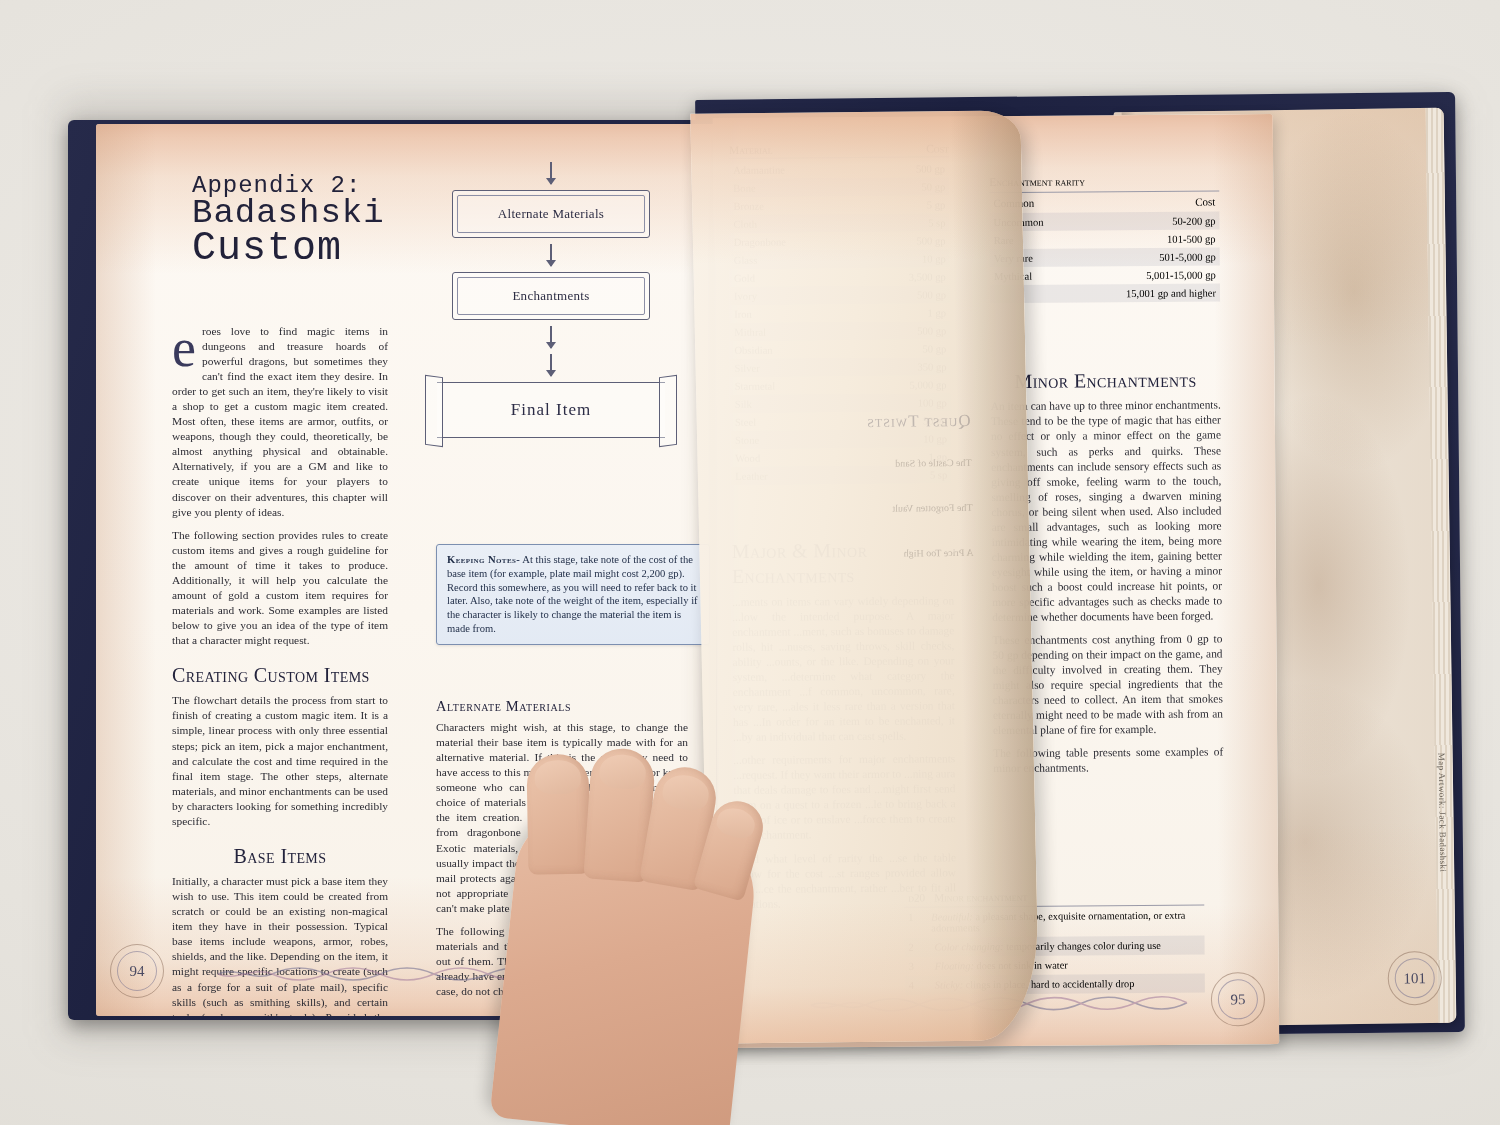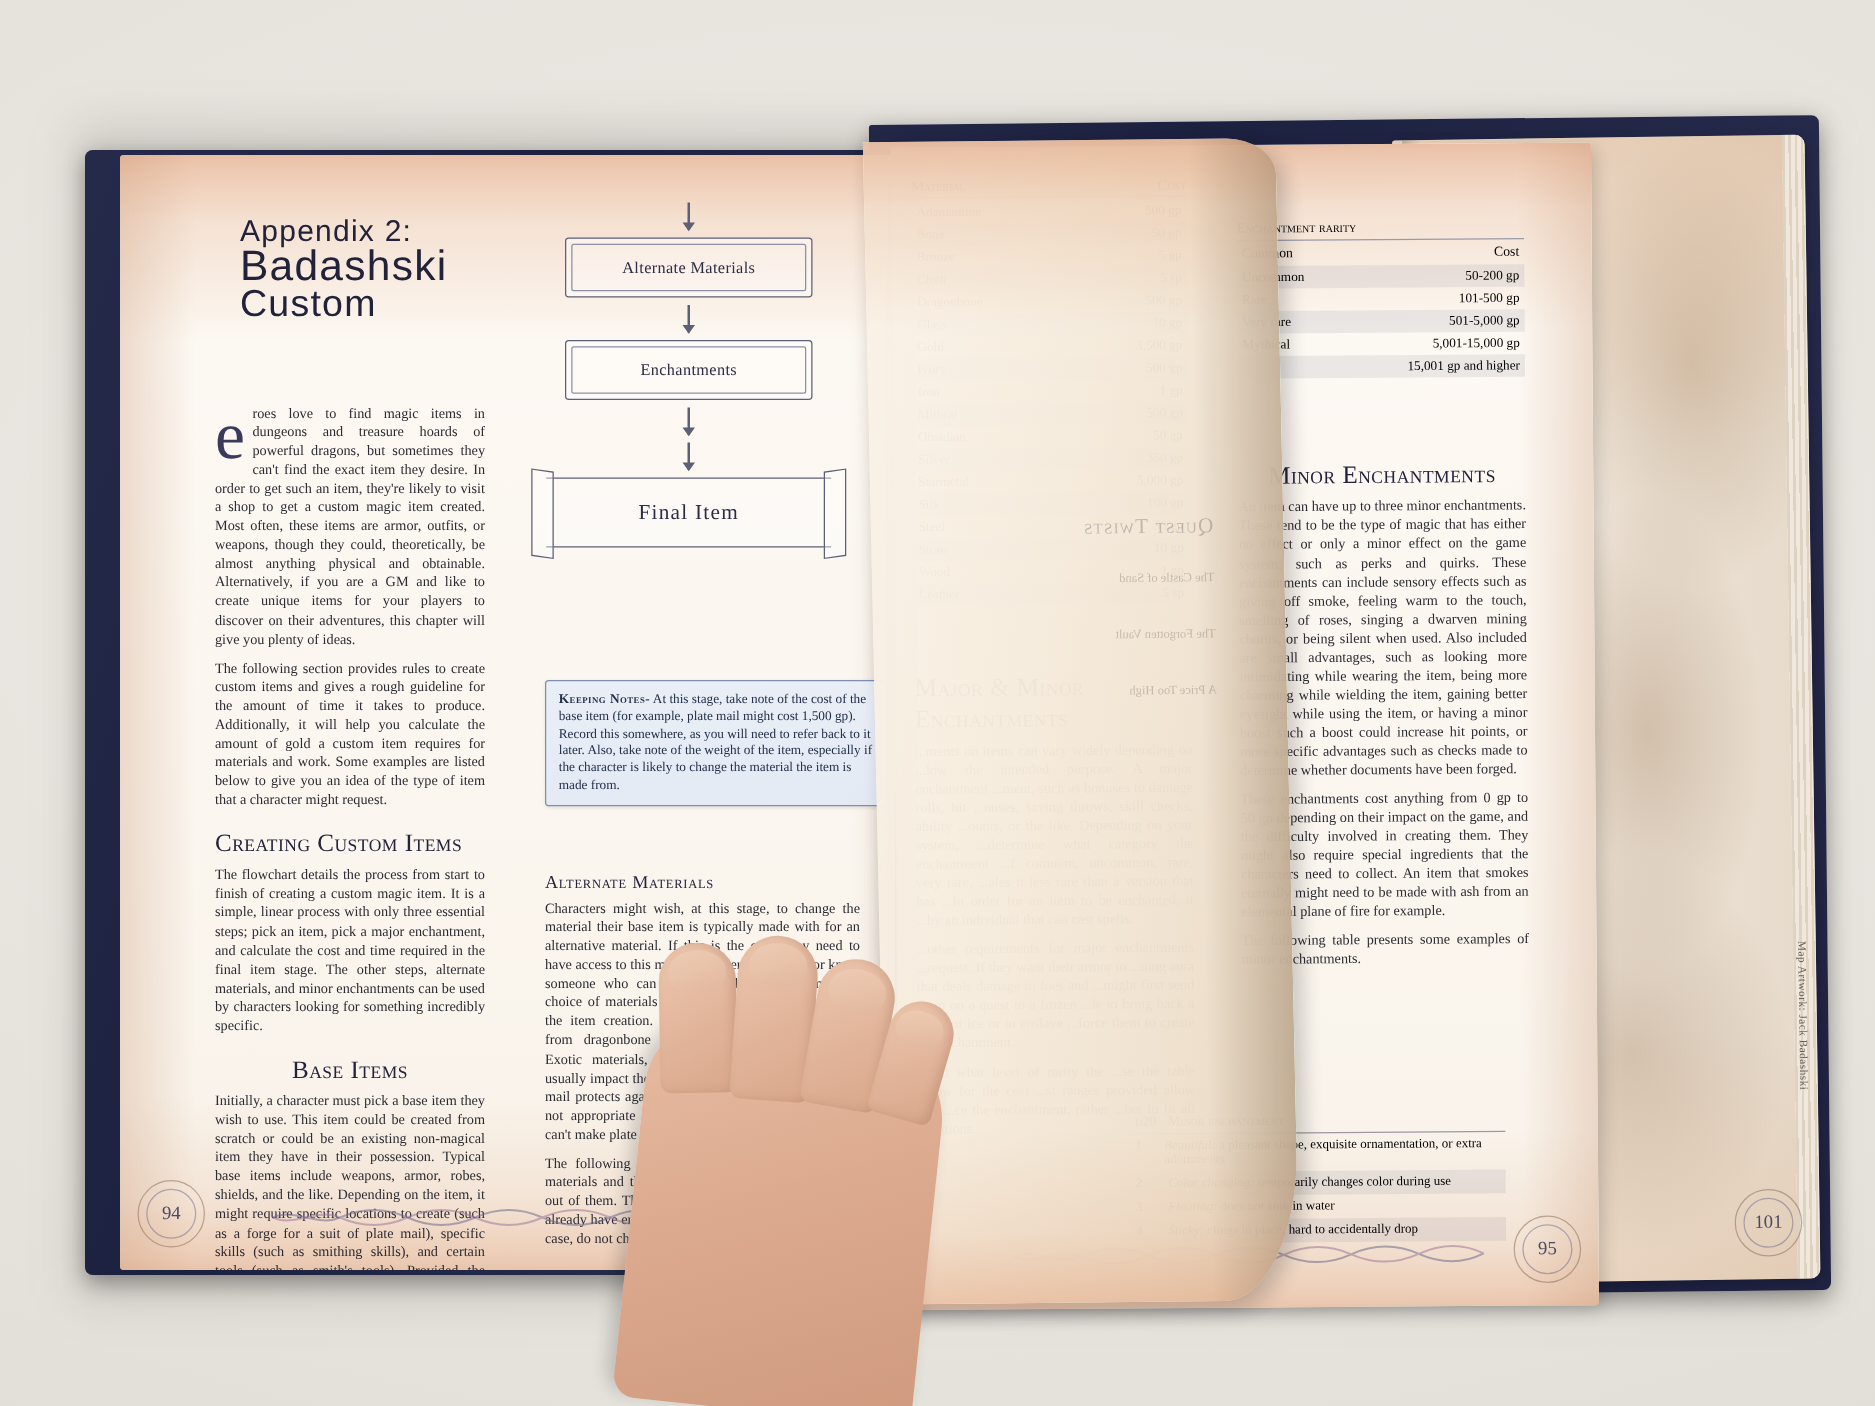--- a/index.html
+++ b/index.html
@@ -92,21 +92,21 @@
   .folio .ring{position:absolute;inset:0;border:1.5px solid #8d6f5d;
     border-radius:50%;opacity:.55;}
   .folio .ring2{position:absolute;inset:7px;border:1px solid #6d6a8c;
     border-radius:50%;opacity:.5;}
   .folio-left{left:14px;}
   .folio-right{right:14px;}
 
   
   .col{position:absolute;font-size:11.4px;line-height:1.32;color:#2b2b33;text-align:justify;}
   h1.title{
-    font-family:Liberation Sans, sans-serif;
+    font-family:Liberation Mono, monospace;
     font-size:33px;line-height:.96;letter-spacing:.5px;color:#22223a;
     margin:0;font-weight:400;
   }
   h1.title .sub{font-size:23px;display:block;letter-spacing:1px;}
   h2.sec{
     font-size:20px;font-weight:400;color:#23233c;margin:14px 0 5px;
     letter-spacing:.4px;font-variant:small-caps;
   }
   h3.sub{
     font-size:14.5px;font-weight:400;color:#23233c;margin:13px 0 4px;
@@ -225,21 +225,21 @@
   </div>
 
   <div class="page page-left">
     <div class="wash-top"></div>
     <div class="wash-bottom"></div>
     <div class="wash-side-l"></div>
 
     <h1 class="title" style="position:absolute;left:96px;top:50px;width:210px;">
       <span style="font-size:24px;display:block;letter-spacing:1px;">Appendix 2:</span>
       <span class="sub" style="font-size:34px;">Badashski</span>
-      <span class="sub" style="font-size:30px;">Custom</span>
+      <span class="sub" style="font-size:40px;">Custom</span>
     </h1>
 
     <div class="col" style="left:76px;top:200px;width:216px;">
       <p class="dropcap">eroes love to find magic items in dungeons and treasure hoards of powerful dragons, but sometimes they can't find the exact item they desire. In order to get such an item, they're likely to visit a shop to get a custom magic item created. Most often, these items are armor, outfits, or weapons, though they could, theoretically, be almost anything physical and obtainable. Alternatively, if you are a GM and like to create unique items for your players to discover on their adventures, this chapter will give you plenty of ideas.</p>
       <p>The following section provides rules to create custom items and gives a rough guideline for the amount of time it takes to produce. Additionally, it will help you calculate the amount of gold a custom item requires for materials and work. Some examples are listed below to give you an idea of the type of item that a character might request.</p>
       <h2 class="sec">Creating Custom Items</h2>
       <p>The flowchart details the process from start to finish of creating a custom magic item. It is a simple, linear process with only three essential steps; pick an item, pick a major enchantment, and calculate the cost and time required in the final item stage. The other steps, alternate materials, and minor enchantments can be used by characters looking for something incredibly specific.</p>
       <h2 class="sec" style="text-align:center;">Base Items</h2>
       <p>Initially, a character must pick a base item they wish to use. This item could be created from scratch or could be an existing non-magical item they have in their possession. Typical base items include weapons, armor, robes, shields, and the like. Depending on the item, it might require specific locations to create (such as a forge for a suit of plate mail), specific skills (such as smithing skills), and certain tools (such as smith's tools). Provided the character or the shop owner has access to all the requirements, the item can be created. Otherwise, the character has to find another individual to create the item for them. If a character has these skills or tools themselves, they can assist in making the item.</p>
     </div>
@@ -257,21 +257,21 @@
       </div>
       <div class="farrow"></div>
       <div class="farrow"></div>
       <div class="fbanner">
         <span>Final Item</span>
       </div>
     </div>
 
     <div class="notebox">
       <b>Keeping Notes-</b>
-      <span>At this stage, take note of the cost of the base item (for example, plate mail might cost 1,500 gp). Record this somewhere, as you will need to refer back to it later. Also, take note of the weight of the item, especially if the character is likely to change the material the item is made from.</span>
+      <span>At this stage, take note of the cost of the base item (for example, plate mail might cost 2,200 gp). Record this somewhere, as you will need to refer back to it later. Also, take note of the weight of the item, especially if the character is likely to change the material the item is made from.</span>
     </div>
 
     <div class="col" style="left:340px;top:560px;width:252px;">
       <h3 class="sub">Alternate Materials</h3>
       <p>Characters might wish, at this stage, to change the material their base item is typically made with for an alternative material. If this is the case, they need to have access to this material in plentiful supply or know someone who can get it for them. Sometimes the choice of materials will have a significant impact on the item creation. For example, making plate mail from dragonbone requires a specialist craftsman. Exotic materials, such as adamantine, or mithral, usually impact the item significantly (adamantine plate mail protects against critical hits). Some materials are not appropriate for some objects. For example you can't make plate armor from silk.</p>
       <p>The following table presents a variety of different materials and the additional cost of creating an item out of them. This process is unnecessary if characters already have enough material to create the item. In that case, do not charge them extra.</p>
     </div>
 
     <svg class="knot" viewBox="0 0 380 16">
       <path d="M2 8 C 20 0, 38 16, 56 8 S 92 0, 110 8 S 146 16, 164 8 S 200 0, 218 8 S 254 16, 272 8 S 308 0, 326 8 S 362 16, 378 8" fill="none" stroke="#6e6b8f" stroke-width="1.6"></path>

